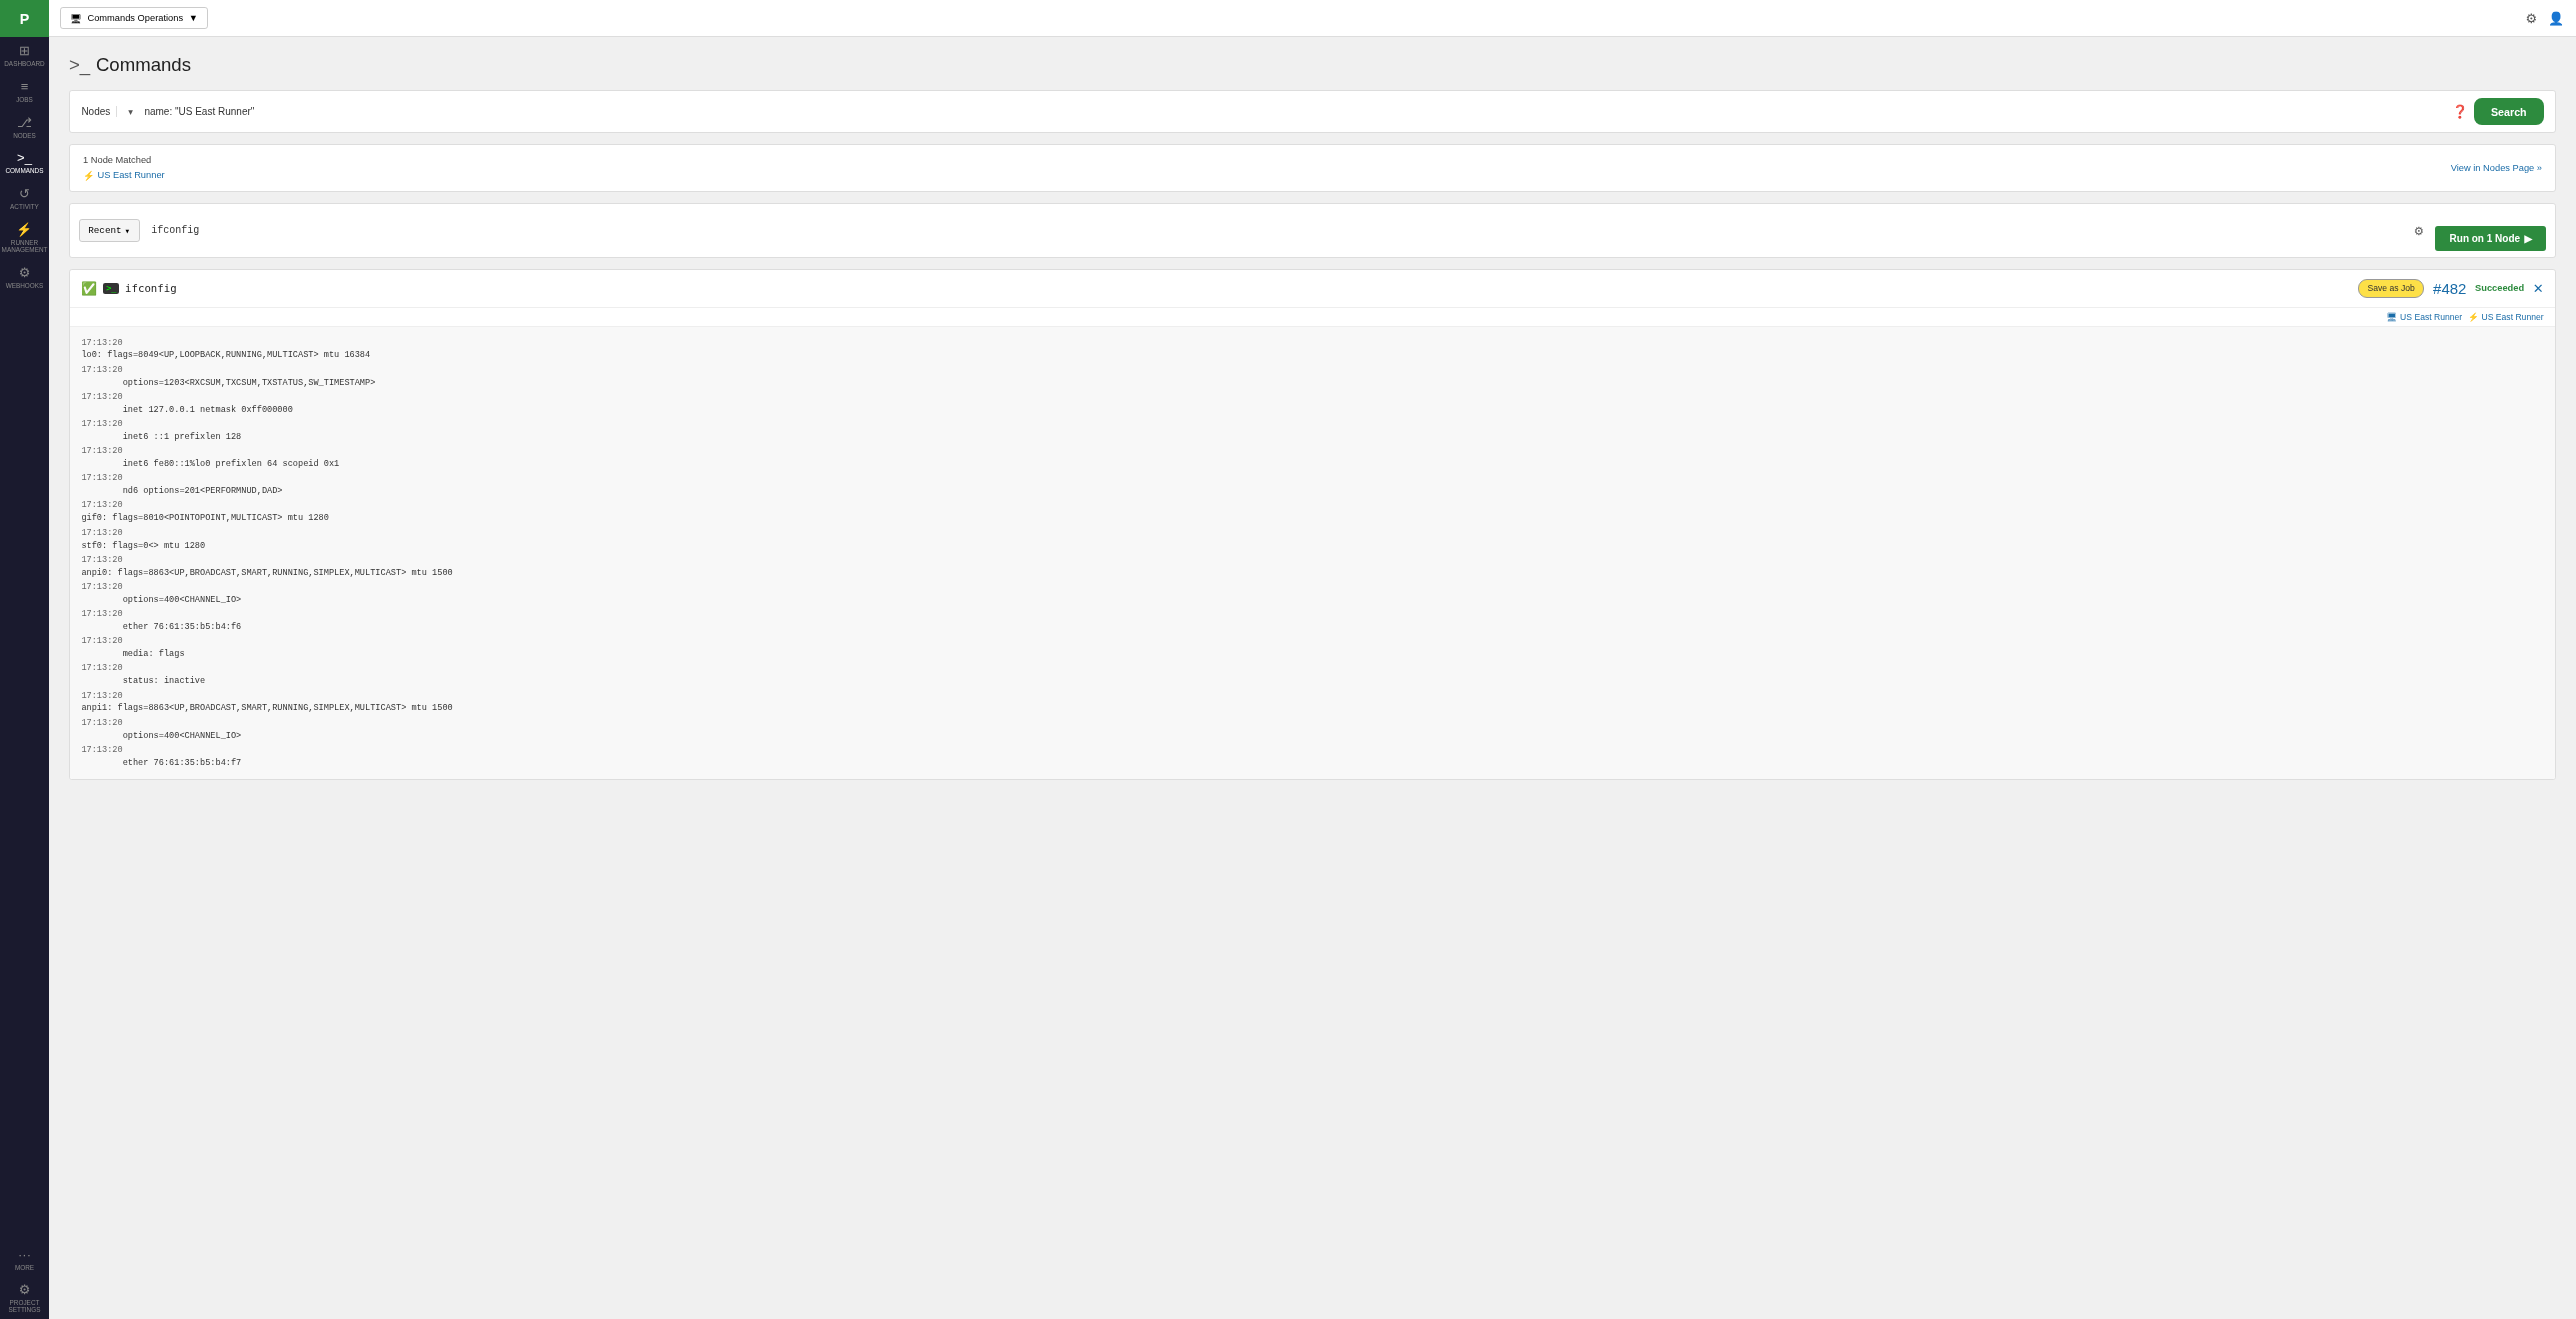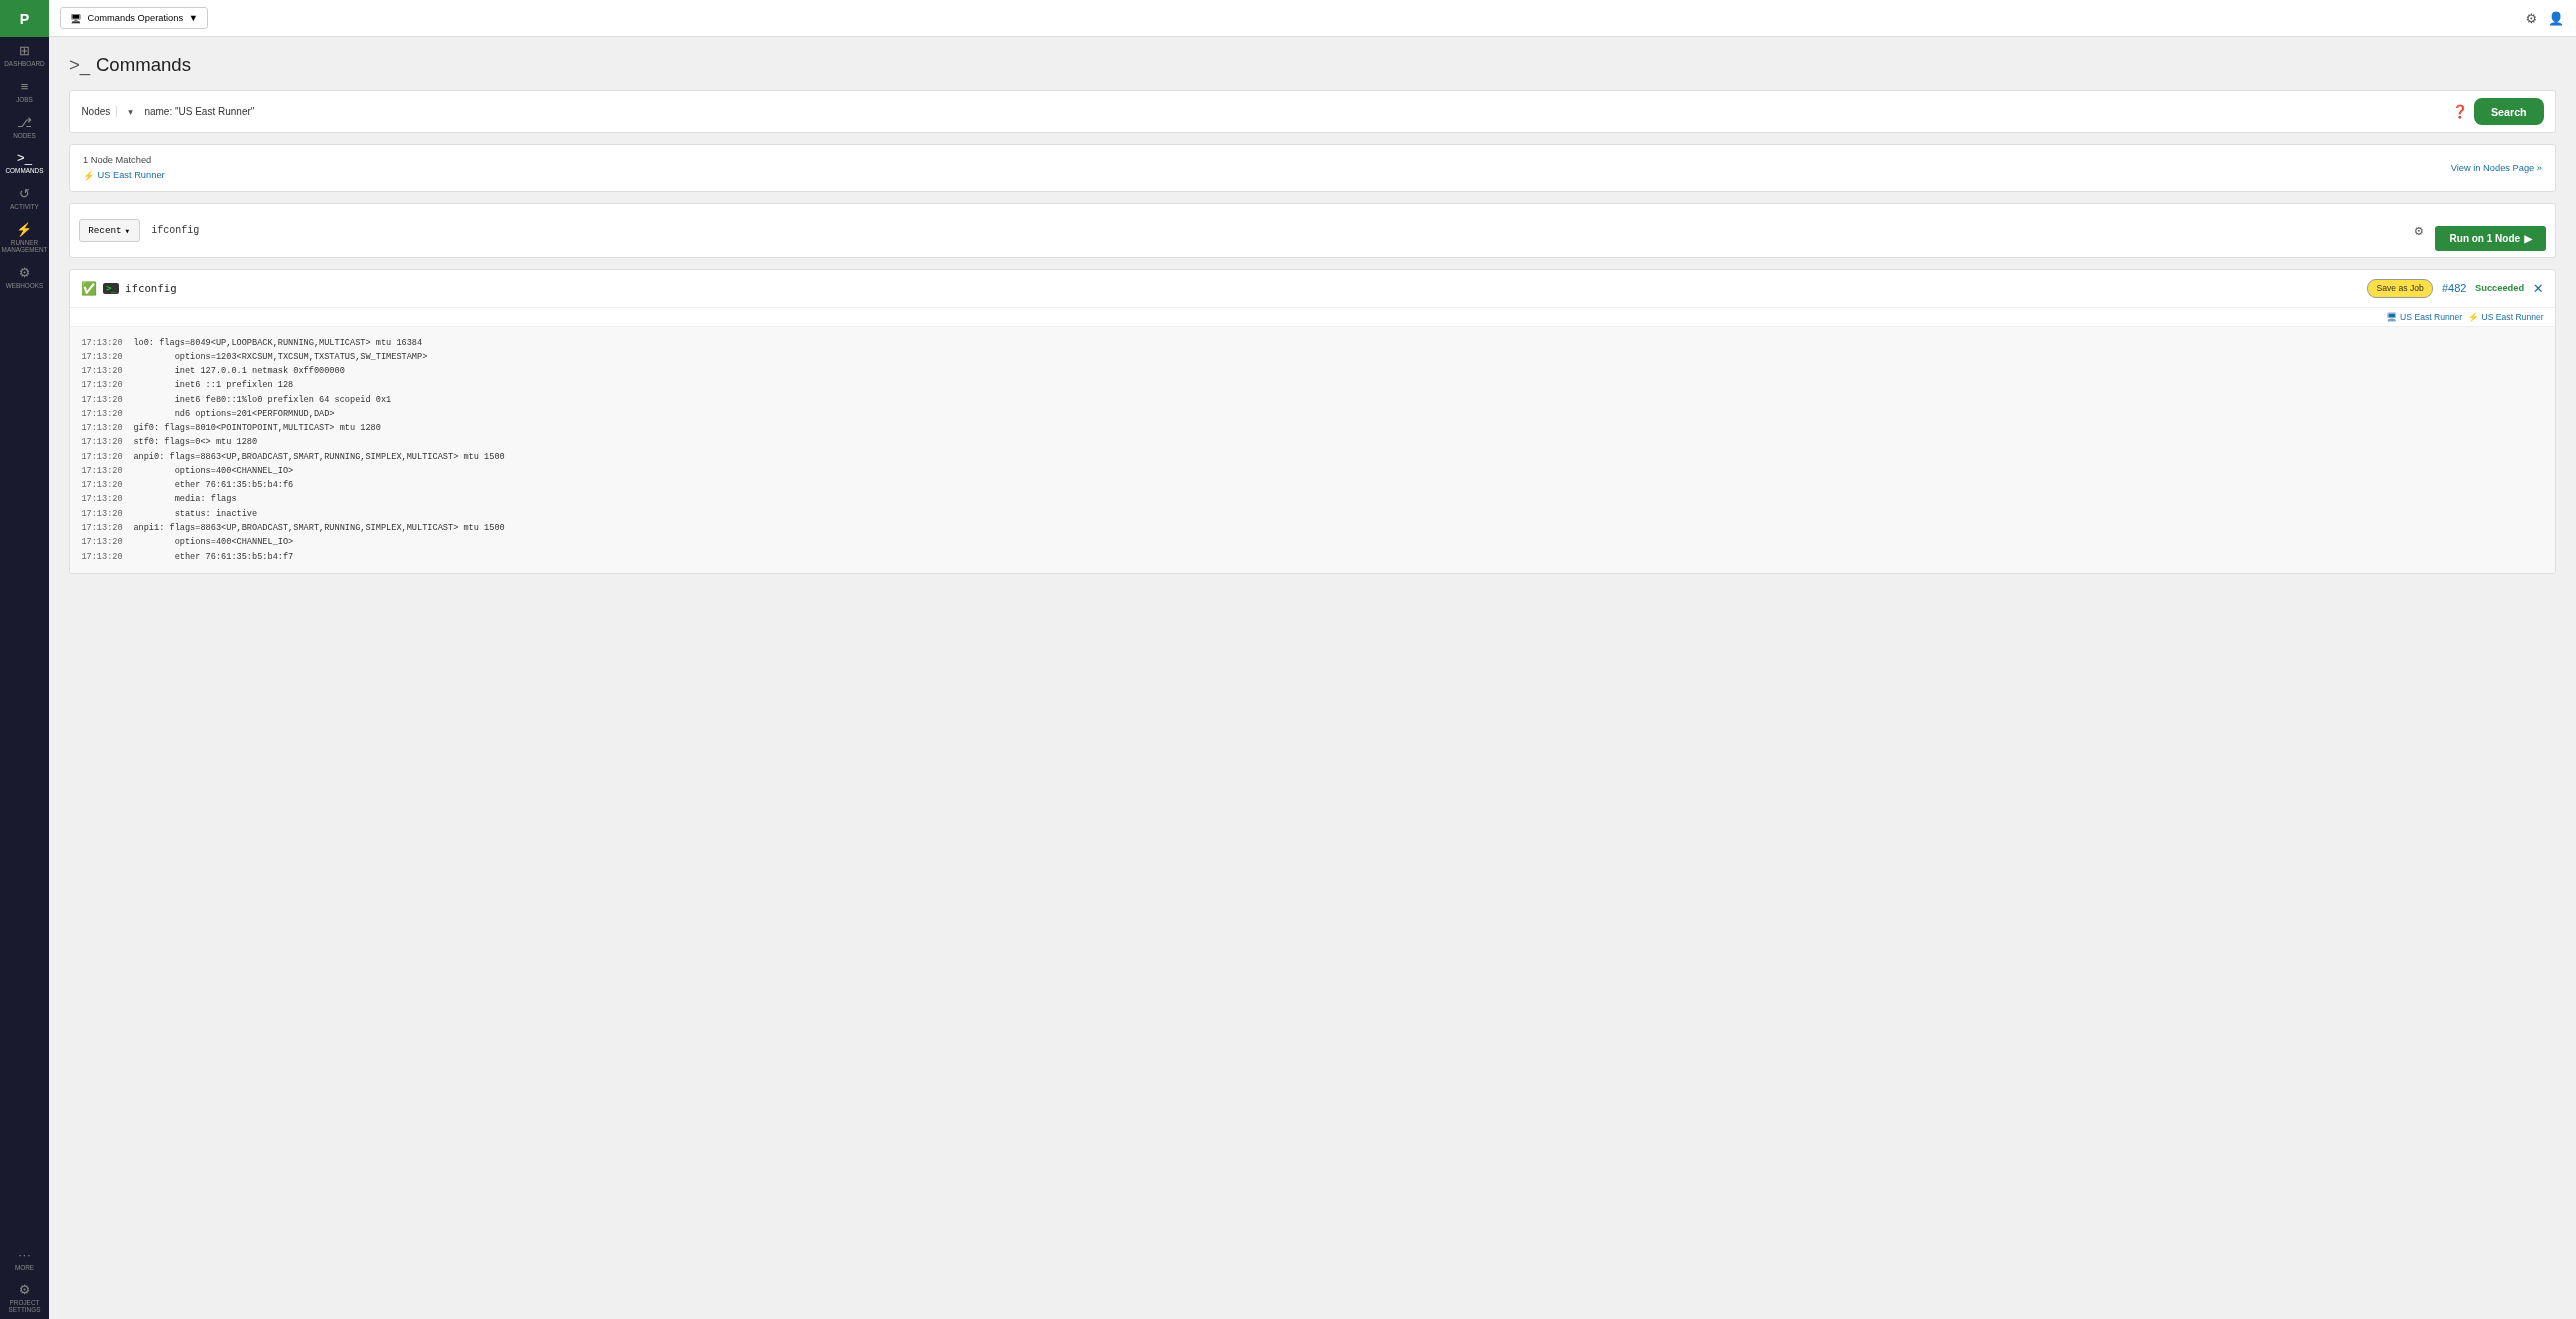--- a/index.html
+++ b/index.html
@@ -266,21 +266,21 @@
     .output-header-right { display: flex; align-items: center; gap: 8.6px; }
     .save-job-btn {
       border: 0.7px solid #999;
       background: #fde047;
       border-radius: 9px;
       padding: 3.6px 8.6px;
       font-size: 8.6px;
       cursor: pointer;
       color: #333;
     }
-    .job-link { color: #1a6ca8; font-size: 11px; text-decoration: none; cursor: pointer; }
+    .job-link { color: #1a6ca8; font-size: 15px; text-decoration: none; cursor: pointer; }
     .succeeded-badge {
       color: #2d8b3e;
       font-size: 9.3px;
       font-weight: 600;
     }
     .close-circle {
       color: #1a6ca8;
       font-size: 13px;
       cursor: pointer;
       background: none;
@@ -302,20 +302,21 @@
       padding: 8.6px 0;
       font-family: 'Courier New', monospace;
       font-size: 8.6px;
       color: #333;
       overflow-x: auto;
     }
     .terminal-line {
       display: flex;
       padding: 0.7px 11.4px;
       line-height: 1.5;
+      flex-direction: column;
     }
     .terminal-timestamp {
       color: #666;
       min-width: 52px;
       flex-shrink: 0;
     }
     .terminal-content { white-space: pre; }
   </style>
 </head>
 <body>

